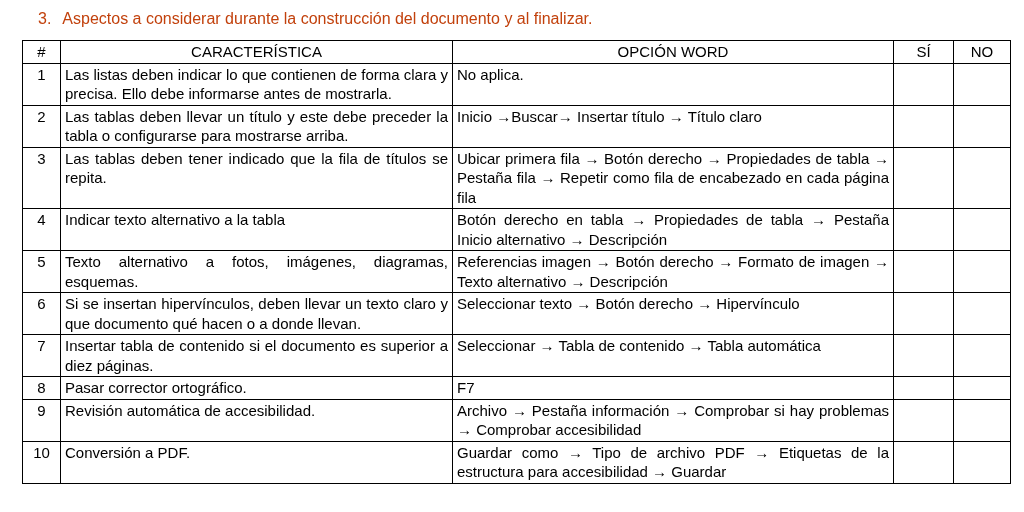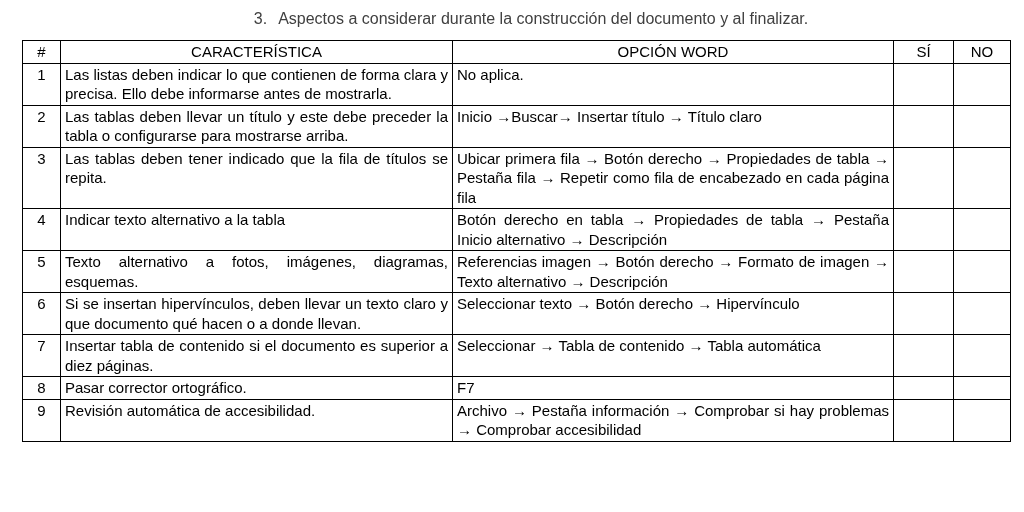--- a/index.html
+++ b/index.html
@@ -37,21 +37,21 @@
     overflow: hidden;
   }
   th { text-align: center; white-space: nowrap; }
   td.c-num { text-align: center; padding-left: 1px; padding-right: 1px; }
   td.c-carac { text-align: justify; margin-top: 38px; }
   td.c-opcion { text-align: justify; margin-top: 12px; }
 </style>
 </head>
 <body>
 
-<div class="doc-title" style="color: #404040; text-align: center;">
+<div class="doc-title" style="color: #c2410c;">
   <span class="t-num">3.</span><span class="t-text">Aspectos a considerar durante la construcción del documento y al finalizar.</span>
 </div>
 
 <table class="checklist">
   <colgroup>
     <col style="width:38px">
     <col style="width:392px">
     <col style="width:441px">
     <col style="width:60px">
     <col style="width:57px">
@@ -122,14 +122,21 @@
     <td class="c-check"></td>
     <td class="c-check"></td>
   </tr>
       <tr>
     <td class="c-num">9</td>
     <td class="c-carac">Revisión automática de accesibilidad.</td>
     <td class="c-opcion">Archivo → Pestaña información → Comprobar si hay problemas → Comprobar accesibilidad</td>
     <td class="c-check"></td>
     <td class="c-check"></td>
   </tr>
+      <tr>
+    <td class="c-num">10</td>
+    <td class="c-carac">Conversión a PDF.</td>
+    <td class="c-opcion">Guardar como → Tipo de archivo PDF → Etiquetas de la estructura para accesibilidad → Guardar</td>
+    <td class="c-check"></td>
+    <td class="c-check"></td>
+  </tr>
     </tbody>
 </table>
 
 </body></html>

